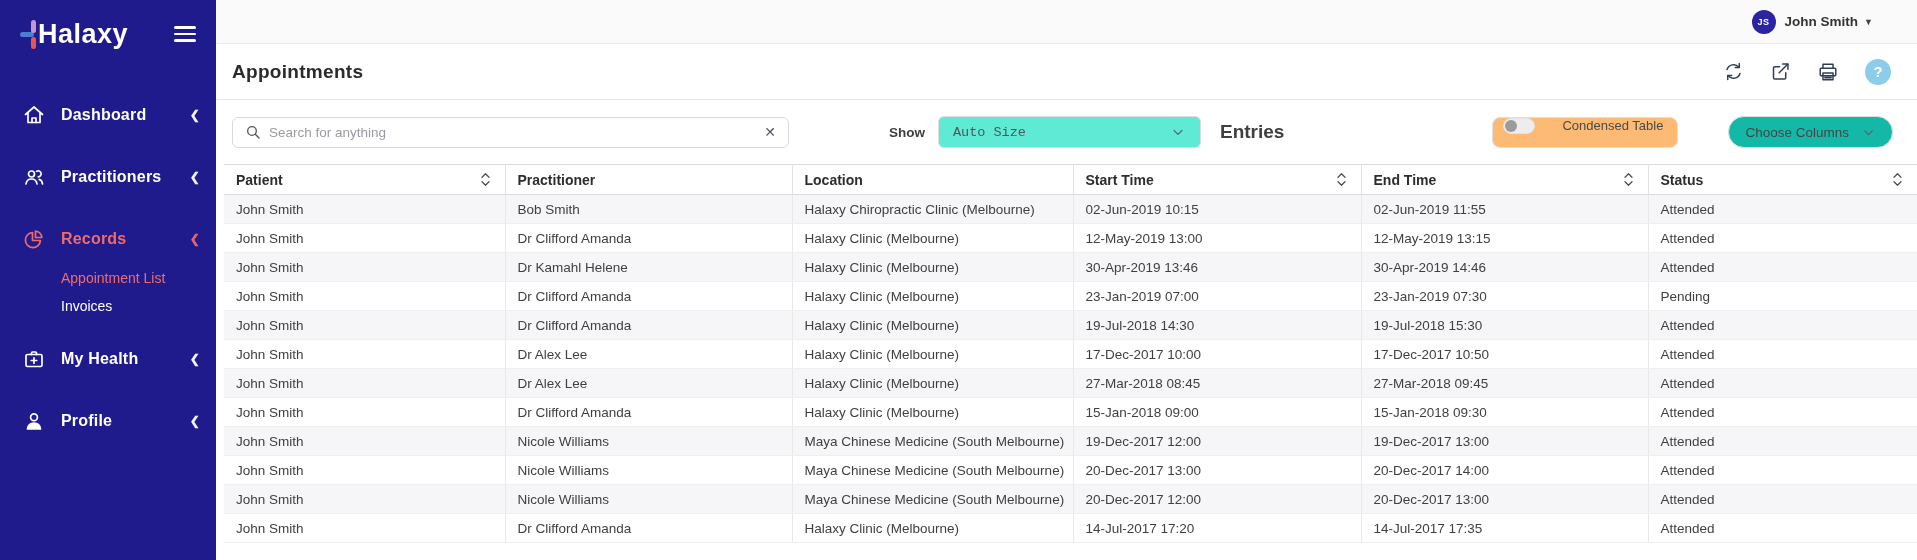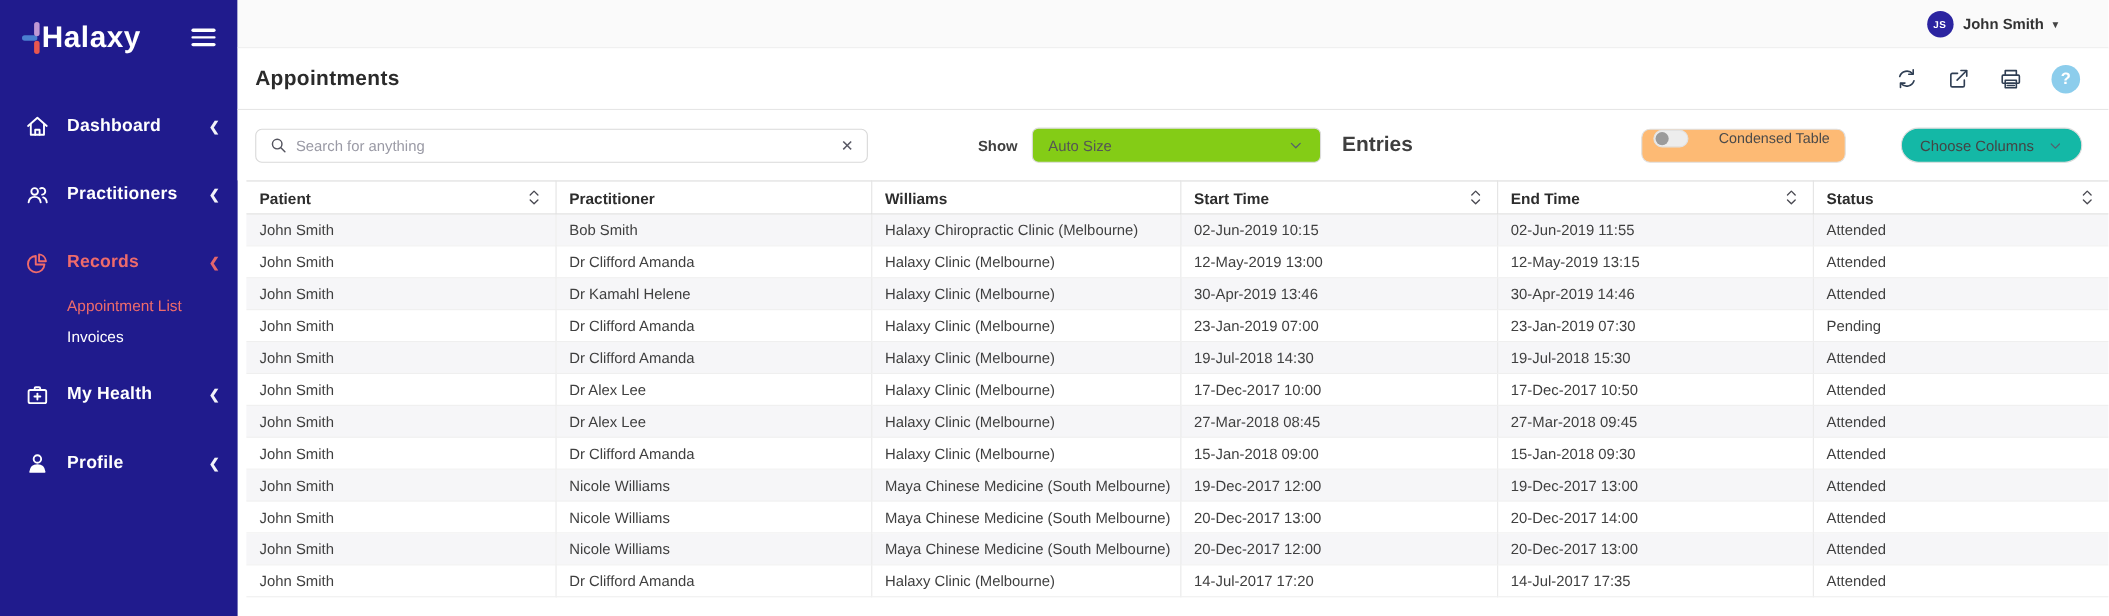--- a/index.html
+++ b/index.html
@@ -43,21 +43,21 @@
   .header-actions { display:flex; align-items:center; gap:26px; }
   .action-btn { background:none; border:none; cursor:pointer; padding:0; display:flex; align-items:center; }
   .help-circle { width:26px; height:26px; border-radius:50%; background:#8ccdec; color:#fff; font-size:15px; font-weight:bold; display:flex; align-items:center; justify-content:center; border:none; cursor:pointer; }
 
   .toolbar { display:flex; align-items:center; padding:16px 12px 16px 16px; background:#fff; }
   .search-box { width:557px; height:31px; border:1px solid #d9d9d9; border-radius:6px; display:flex; align-items:center; padding:0 12px; background:#fff; }
   .search-box input { flex:1; border:none; outline:none; font-size:13.5px; color:#444; background:transparent; margin-left:8px; font-family:"Liberation Sans",sans-serif; }
   .search-box input::placeholder { color:#9a9aa5; }
   .search-clear { background:none; border:none; color:#5a5a66; font-size:14px; cursor:pointer; line-height:1; }
   .show-label { font-size:13.5px; font-weight:bold; color:#3f3f3f; margin:0 13px 0 100px; }
-  .select-box { width:263px; height:32px; border:1px solid #dcdcdc; border-radius:6px; display:flex; align-items:center; justify-content:space-between; padding:0 14px; font-size:13.5px; color:#555; cursor:pointer; background:#84cc16; }
+  .select-box { width:263px; height:32px; border:1px solid #dcdcdc; border-radius:6px; display:flex; align-items:center; justify-content:space-between; padding:0 14px; font-size:13.5px; color:#555; cursor:pointer; background:#5eead4;font-family:Liberation Mono, monospace; }
   .entries-label { font-size:19px; font-weight:bold; color:#3f3f3f; margin-left:19px; }
   .toolbar-spacer { flex:1; }
   .condensed-pill { height:31px; border:1px solid #e0e0e0; border-radius:8px; display:flex; align-items:flex-start; padding:0 14px 0 10px; gap:27px; background:#fdba74; cursor:pointer; }
   .toggle-track { width:32px; height:16px; border-radius:8px; background:#ededed; position:relative; border:1px solid #e2e2e2; }
   .toggle-knob { position:absolute; left:1px; top:1px; width:12px; height:12px; border-radius:50%; background:#9b9b9b; }
   .condensed-label { font-size:13px; color:#4a4a4a; }
   .choose-columns { height:32px; border:1px solid #dcdcdc; border-radius:16px; display:flex; align-items:center; gap:12px; padding:0 16px; font-size:13.5px; color:#444; background:#14b8a6; cursor:pointer; margin:0 12px 0 50px; }
 
   
   .table-wrap { margin-left:8px; }
@@ -258,21 +258,21 @@
                   </span>
                 </span>
               </th>
               <th>
                 <span class="th-inner">
                   <span>Practitioner</span>
                 </span>
               </th>
               <th>
                 <span class="th-inner">
-                  <span>Williams</span>
+                  <span>Location</span>
                 </span>
               </th>
               <th>
                 <span class="th-inner">
                   <span>Start Time</span>
                   <span class="sort-icon">
                     <svg width="11" height="7" viewBox="0 0 12 8" fill="none" stroke="#4a4a52" stroke-width="1.4" stroke-linecap="round" stroke-linejoin="round">
                       <polyline points="2 6 6 2 10 6"></polyline>
                     </svg>
                     <svg width="11" height="7" viewBox="0 0 12 8" fill="none" stroke="#4a4a52" stroke-width="1.4" stroke-linecap="round" stroke-linejoin="round">

